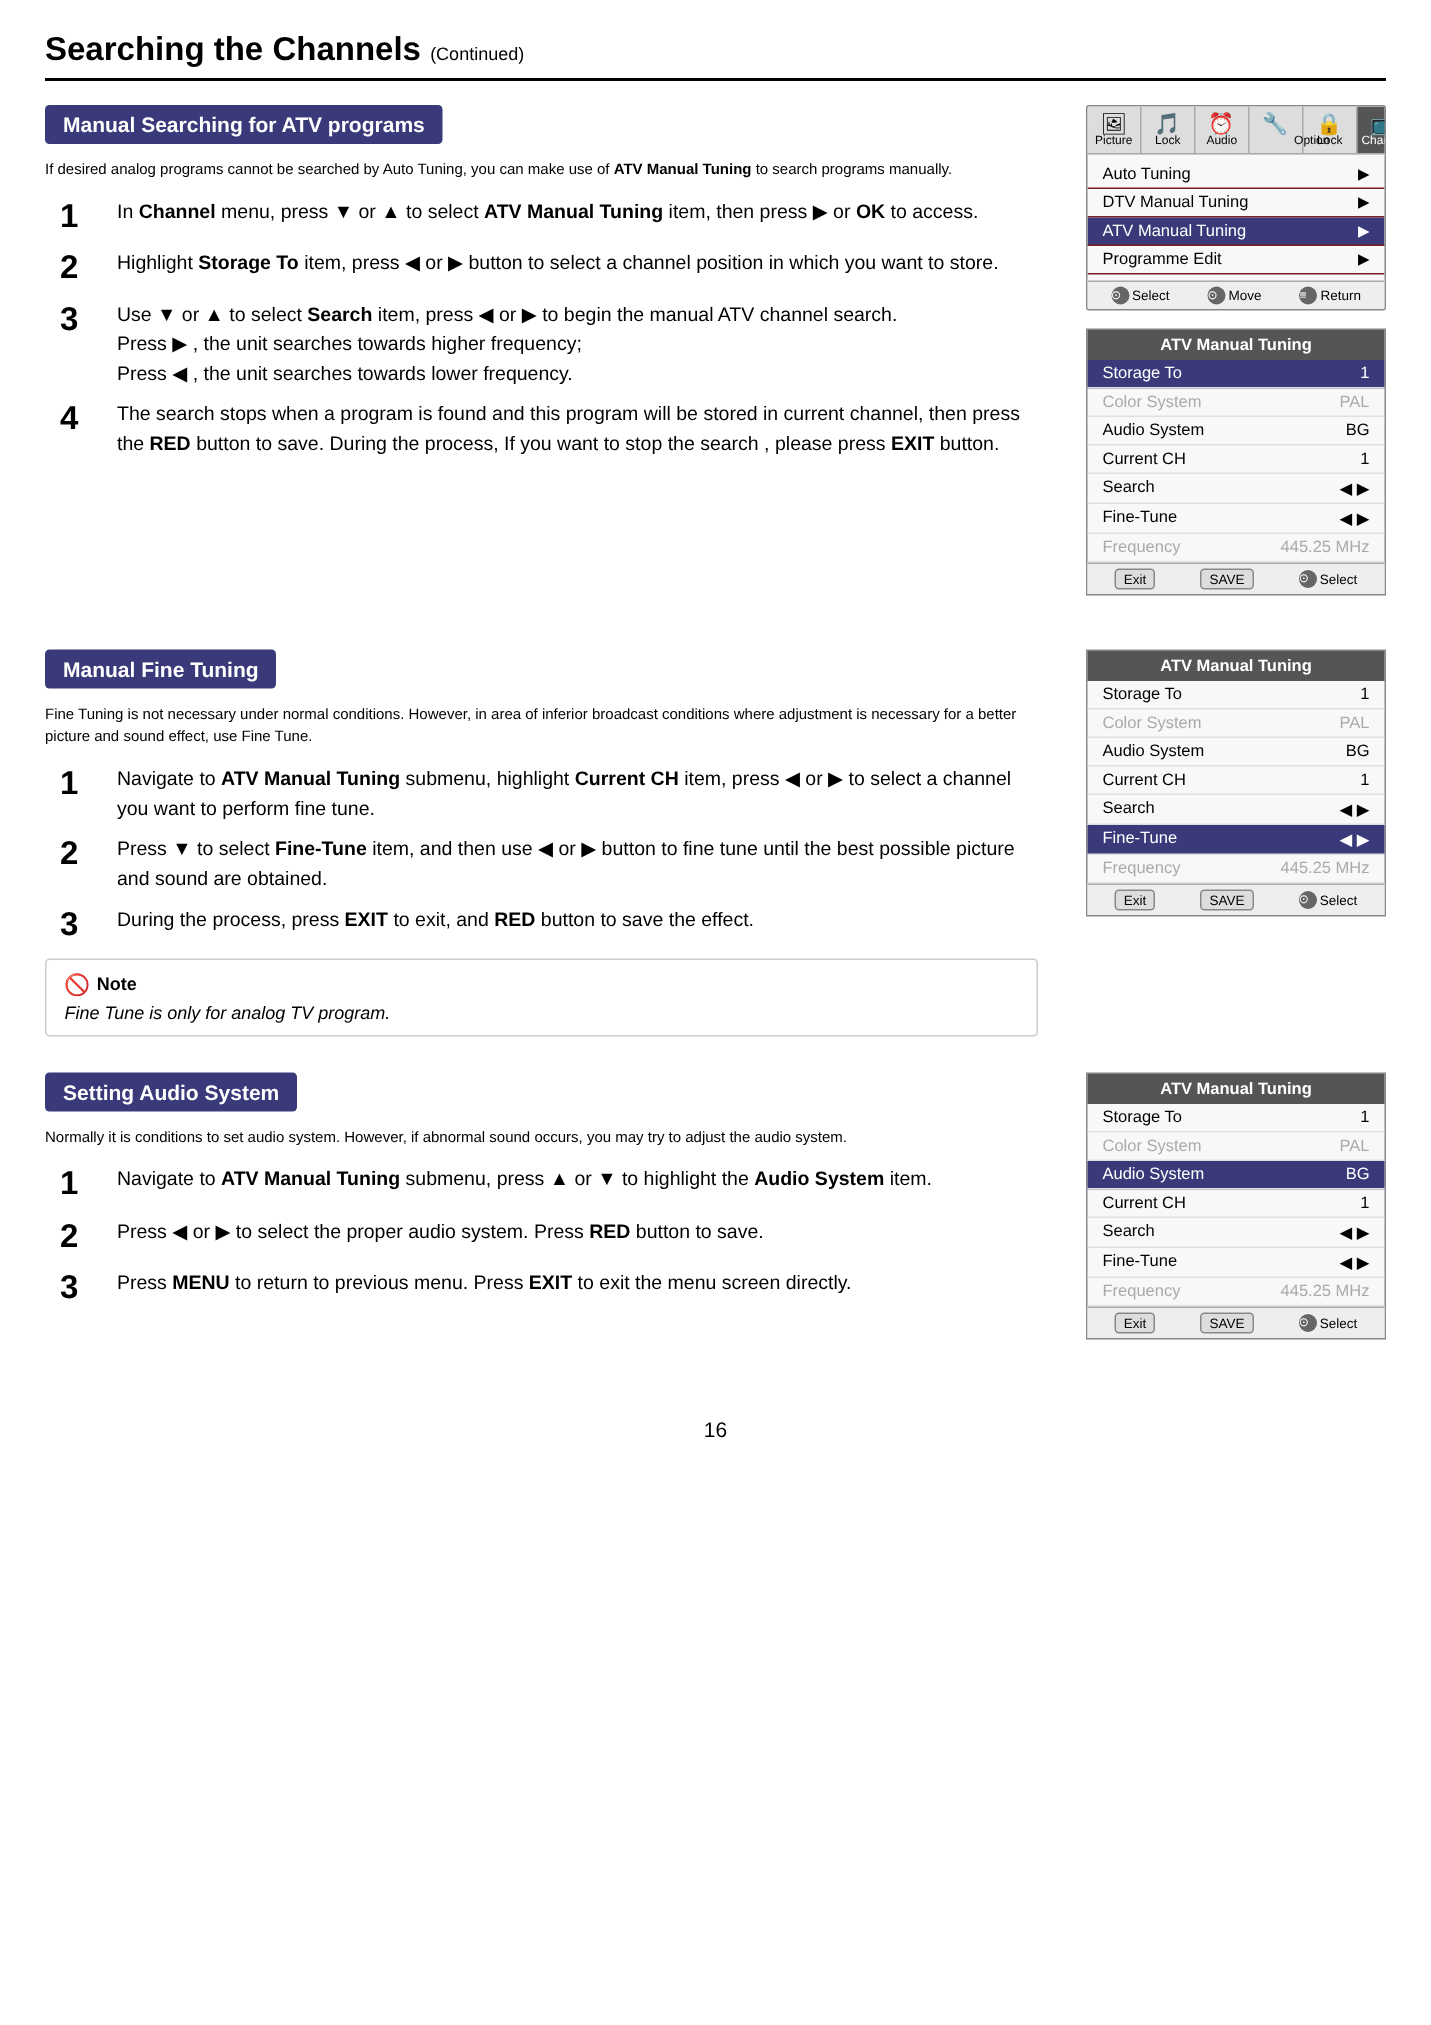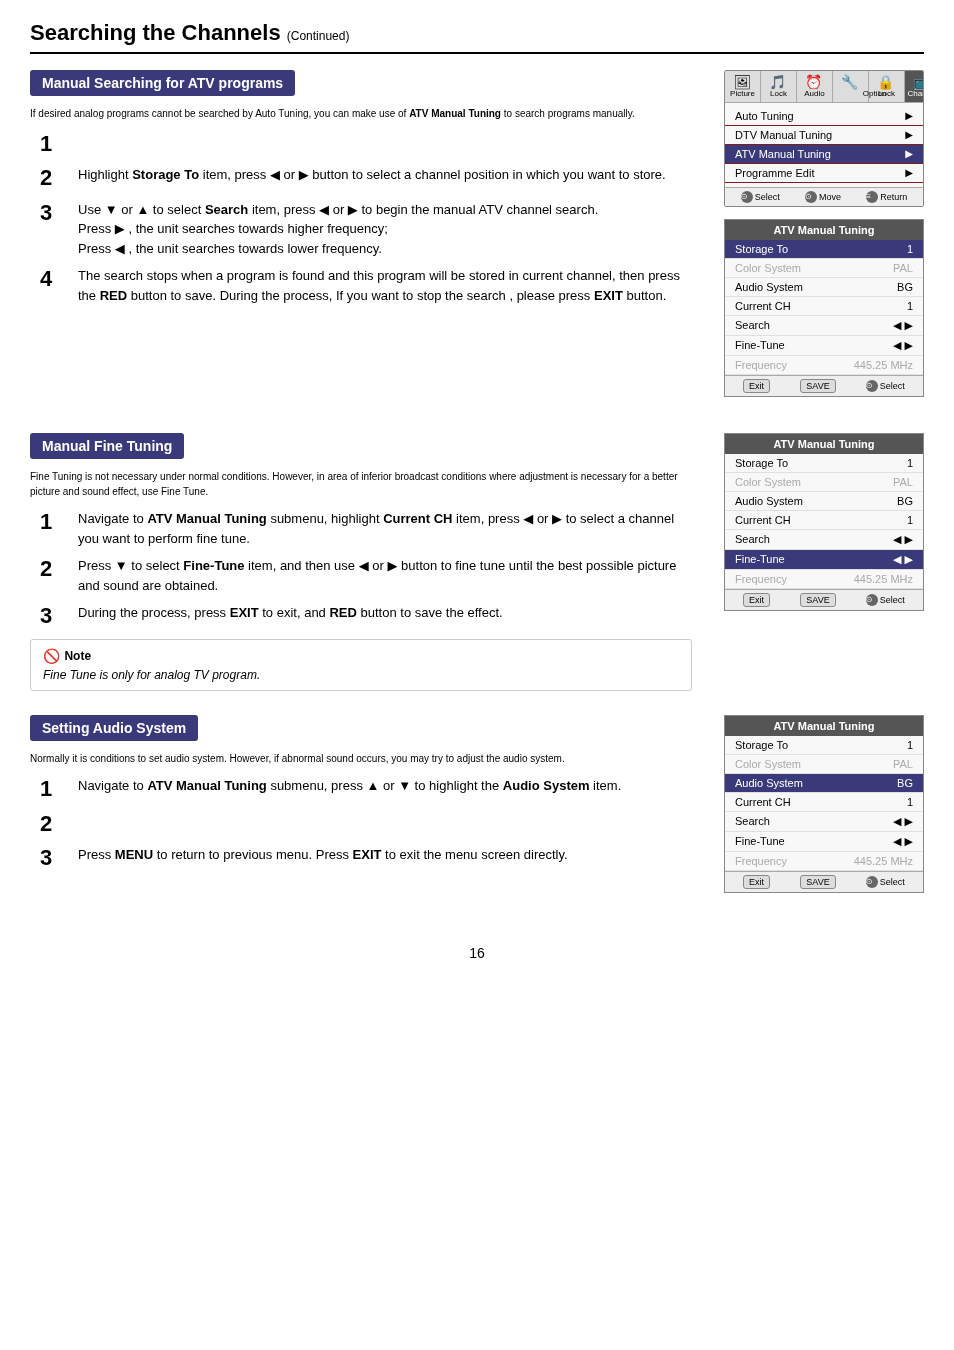--- a/index.html
+++ b/index.html
@@ -240,20 +240,21 @@
 <div class="section">
   <div class="content-with-screenshot">
     <div class="content-left">
       <div class="section-header">Manual Searching for ATV programs</div>
       <p class="section-desc">
         If desired analog programs cannot be searched by Auto Tuning, you can make use of <b>ATV Manual Tuning</b> to search programs manually.
       </p>
       <ul class="steps">
         <li>
           <span class="step-num">1</span>
+          <span class="step-text">In <b>Channel</b> menu, press ▼ or ▲ to select <b>ATV Manual Tuning</b> item, then press ▶ or <b>OK</b> to access.</span>
         </li>
         <li>
           <span class="step-num">2</span>
           <span class="step-text">Highlight <b>Storage To</b> item, press ◀ or ▶ button to select a channel position in which you want to store.</span>
         </li>
         <li>
           <span class="step-num">3</span>
           <span class="step-text">Use ▼ or ▲ to select <b>Search</b> item, press ◀ or ▶ to begin the manual ATV channel search.<br>
             Press ▶ , the unit searches towards higher frequency;<br>
             Press ◀ , the unit searches towards lower frequency.
@@ -445,20 +446,21 @@
       <p class="section-desc">
         Normally it is conditions to set audio system. However, if abnormal sound occurs, you may try to adjust the audio system.
       </p>
       <ul class="steps">
         <li>
           <span class="step-num">1</span>
           <span class="step-text">Navigate to <b>ATV Manual Tuning</b> submenu, press ▲ or ▼ to highlight the <b>Audio System</b> item.</span>
         </li>
         <li>
           <span class="step-num">2</span>
+          <span class="step-text">Press ◀ or ▶ to select the proper audio system. Press <b>RED</b> button to save.</span>
         </li>
         <li>
           <span class="step-num">3</span>
           <span class="step-text">Press <b>MENU</b> to return to previous menu. Press <b>EXIT</b> to exit the menu screen directly.</span>
         </li>
       </ul>
     </div>
     <div class="content-right">
 
       <div class="atv-panel">

